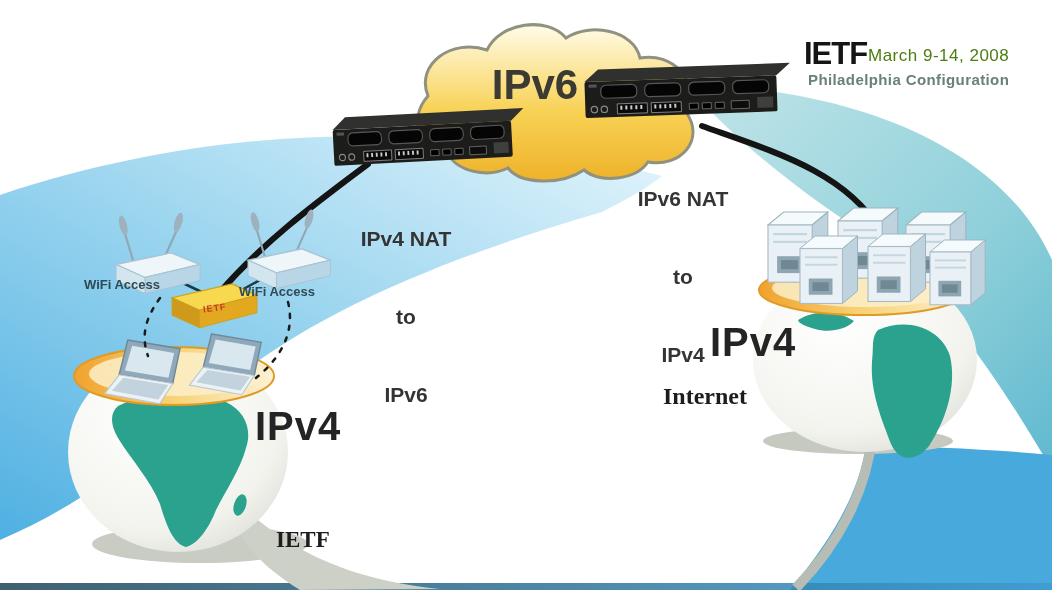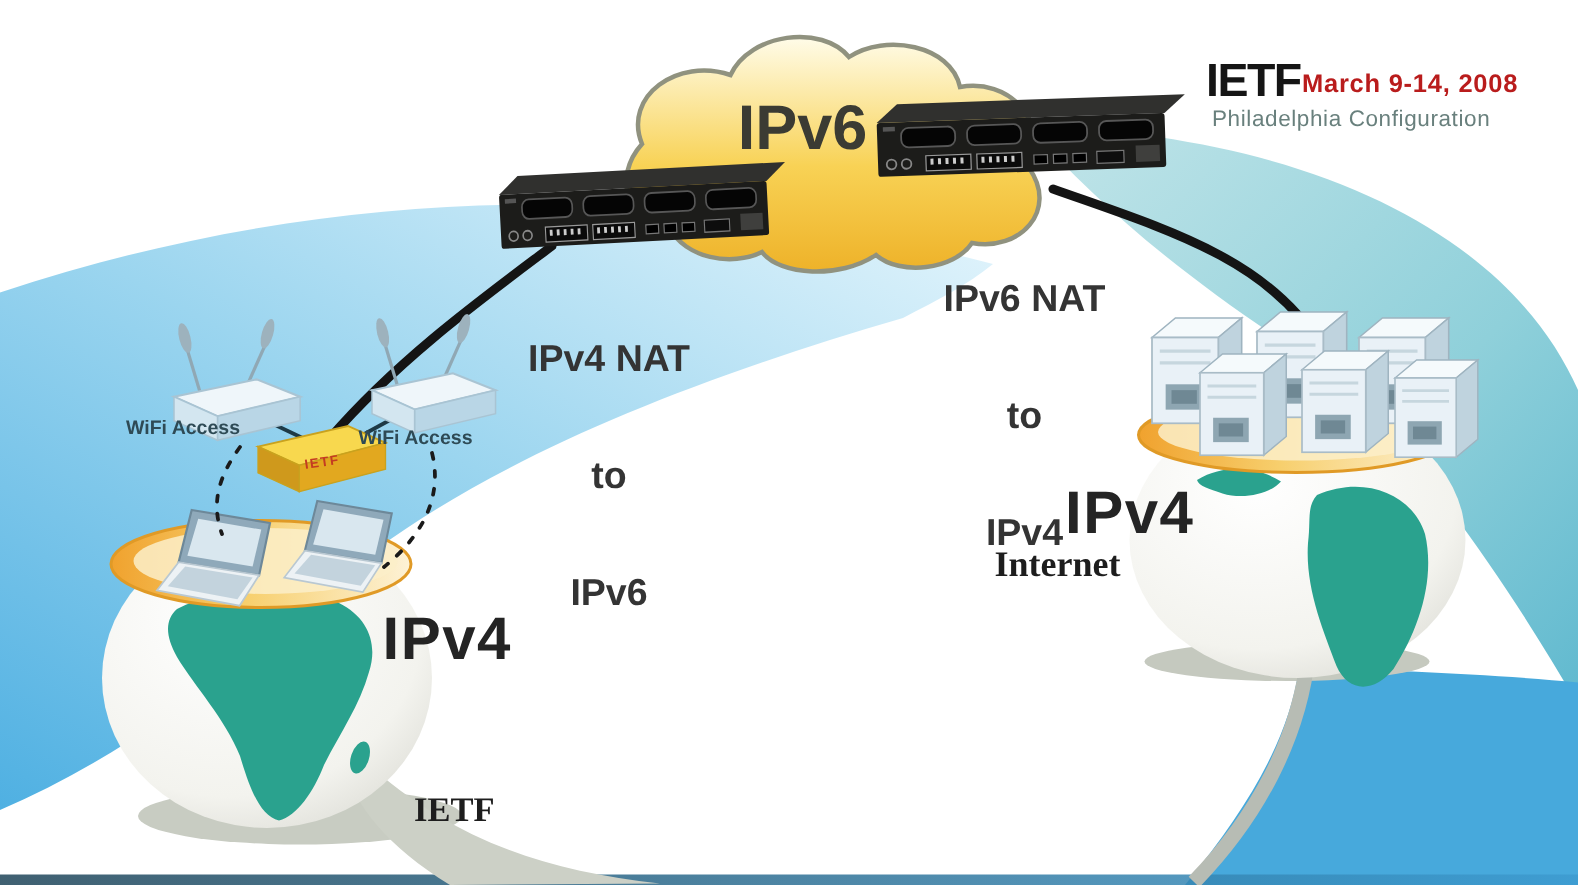--- a/index.html
+++ b/index.html
@@ -4,40 +4,40 @@
 <style>
   html,body{margin:0;padding:0;background:#ffffff;}
   #stage{
     position:relative;width:1052px;height:590px;overflow:hidden;
     background:#ffffff;font-family:"Liberation Sans",sans-serif;
   }
   #art{position:absolute;left:0;top:0;}
   .label{position:absolute;white-space:pre;}
   
   .hdr-brand{left:804px;top:36px;font-size:31px;font-weight:800;letter-spacing:-1px;color:#151515;}
-  .hdr-date{left:868px;top:46px;font-size:17px;font-weight:700;color:#b91c1c;letter-spacing:.5px;}
-  .hdr-sub{left:808px;top:71px;font-size:15px;font-weight:400;color:#69807d;letter-spacing:.4px;}
+  .hdr-date{left:868px;top:46px;font-size:17px;font-weight:400;color:#4d7c0f;letter-spacing:.5px;}
+  .hdr-sub{left:808px;top:71px;font-size:15px;font-weight:700;color:#69807d;letter-spacing:.4px;}
   
   .cloud-label{left:455px;top:61px;width:160px;text-align:center;font-size:42px;font-weight:600;color:#3b3b33;}
   
-  .nat{width:180px;text-align:center;font-size:25px;line-height:26px;font-weight:700;color:#343434;}
+  .nat{width:180px;text-align:center;font-size:21px;line-height:26px;font-weight:700;color:#343434;}
   .nat-left{left:316px;top:174px;}
   .nat-right{left:593px;top:134px;}
   
   .wifi-label{font-size:13px;font-weight:700;color:#2e4a55;}
   .wifi-1{left:84px;top:277px;}
   .wifi-2{left:239px;top:284px;}
   
   .switch-label{left:203px;top:303px;font-size:9px;font-weight:700;color:#c43b22;transform:rotate(-8deg);letter-spacing:1px;}
   
   .proto{font-size:40px;font-weight:600;color:#242424;letter-spacing:1px;}
   .proto-left{left:255px;top:404px;}
   .proto-right{left:710px;top:320px;}
   .site{left:276px;top:450px;font-family:"Liberation Serif",serif;font-size:23px;line-height:36px;font-weight:700;color:#1d1d1d;}
-  .inet{left:663px;top:364px;font-family:"Liberation Serif",serif;font-size:24px;font-weight:700;color:#1d1d1d;}
+  .inet{left:663px;top:383px;font-family:"Liberation Serif",serif;font-size:24px;font-weight:700;color:#1d1d1d;}
 </style>
 </head>
 <body>
 
 <div id="stage">
 
   <svg id="art" width="1052" height="590" viewBox="0 0 1052 590">
     <defs>
       <linearGradient id="gSwoosh" x1="0" y1="1" x2="0.9" y2="0">
         <stop offset="0" stop-color="#4fb0e2"></stop>

